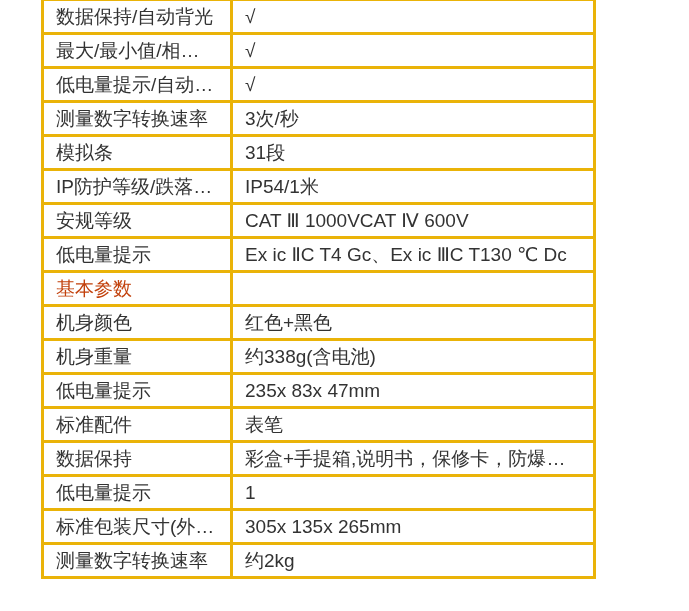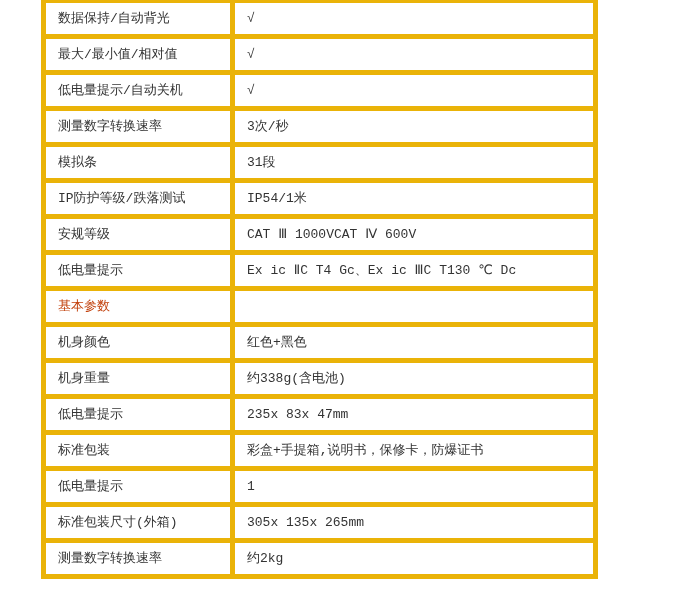--- a/index.html
+++ b/index.html
@@ -25,31 +25,30 @@
     left: 41px;
     top: -2px;
     width: 552px;
     border-collapse: collapse;
     table-layout: fixed;
     background: #ffffff;
   }
   .spec-table col.c-label { width: 189px; }
   .spec-table col.c-value { width: 363px; }
   .spec-table td {
-    border: 5px solid #eab308;
+    border: 3px solid #eab308;
     padding: 0 12px;
     height: 31px;
-    font-size: 13px;
+    font-size: 19px;
     line-height: 18px;
     color: #333333;
     vertical-align: middle;
     white-space: nowrap;
     overflow: hidden;
     text-overflow: ellipsis;
-    font-family: Liberation Mono, monospace;
   }
   .spec-table td.label {
     color: #333333;
   }
   .spec-table td.value {
     color: #333333;
   }
   .spec-table tr.section td {
     color: #c2410c;
   }
@@ -110,21 +109,25 @@
       </tr>
       <tr>
         <td class="label">机身重量</td>
         <td class="value">约338g(含电池)</td>
       </tr>
       <tr>
         <td class="label">低电量提示</td>
         <td class="value">235x 83x 47mm</td>
       </tr>
       <tr>
-        <td class="label">标准包装</td>
+        <td class="label">标准配件</td>
+        <td class="value">表笔</td>
+      </tr>
+      <tr>
+        <td class="label">数据保持</td>
         <td class="value">彩盒+手提箱,说明书，保修卡，防爆证书</td>
       </tr>
       <tr>
         <td class="label">低电量提示</td>
         <td class="value">1</td>
       </tr>
       <tr>
         <td class="label">标准包装尺寸(外箱)</td>
         <td class="value">305x 135x 265mm</td>
       </tr>

